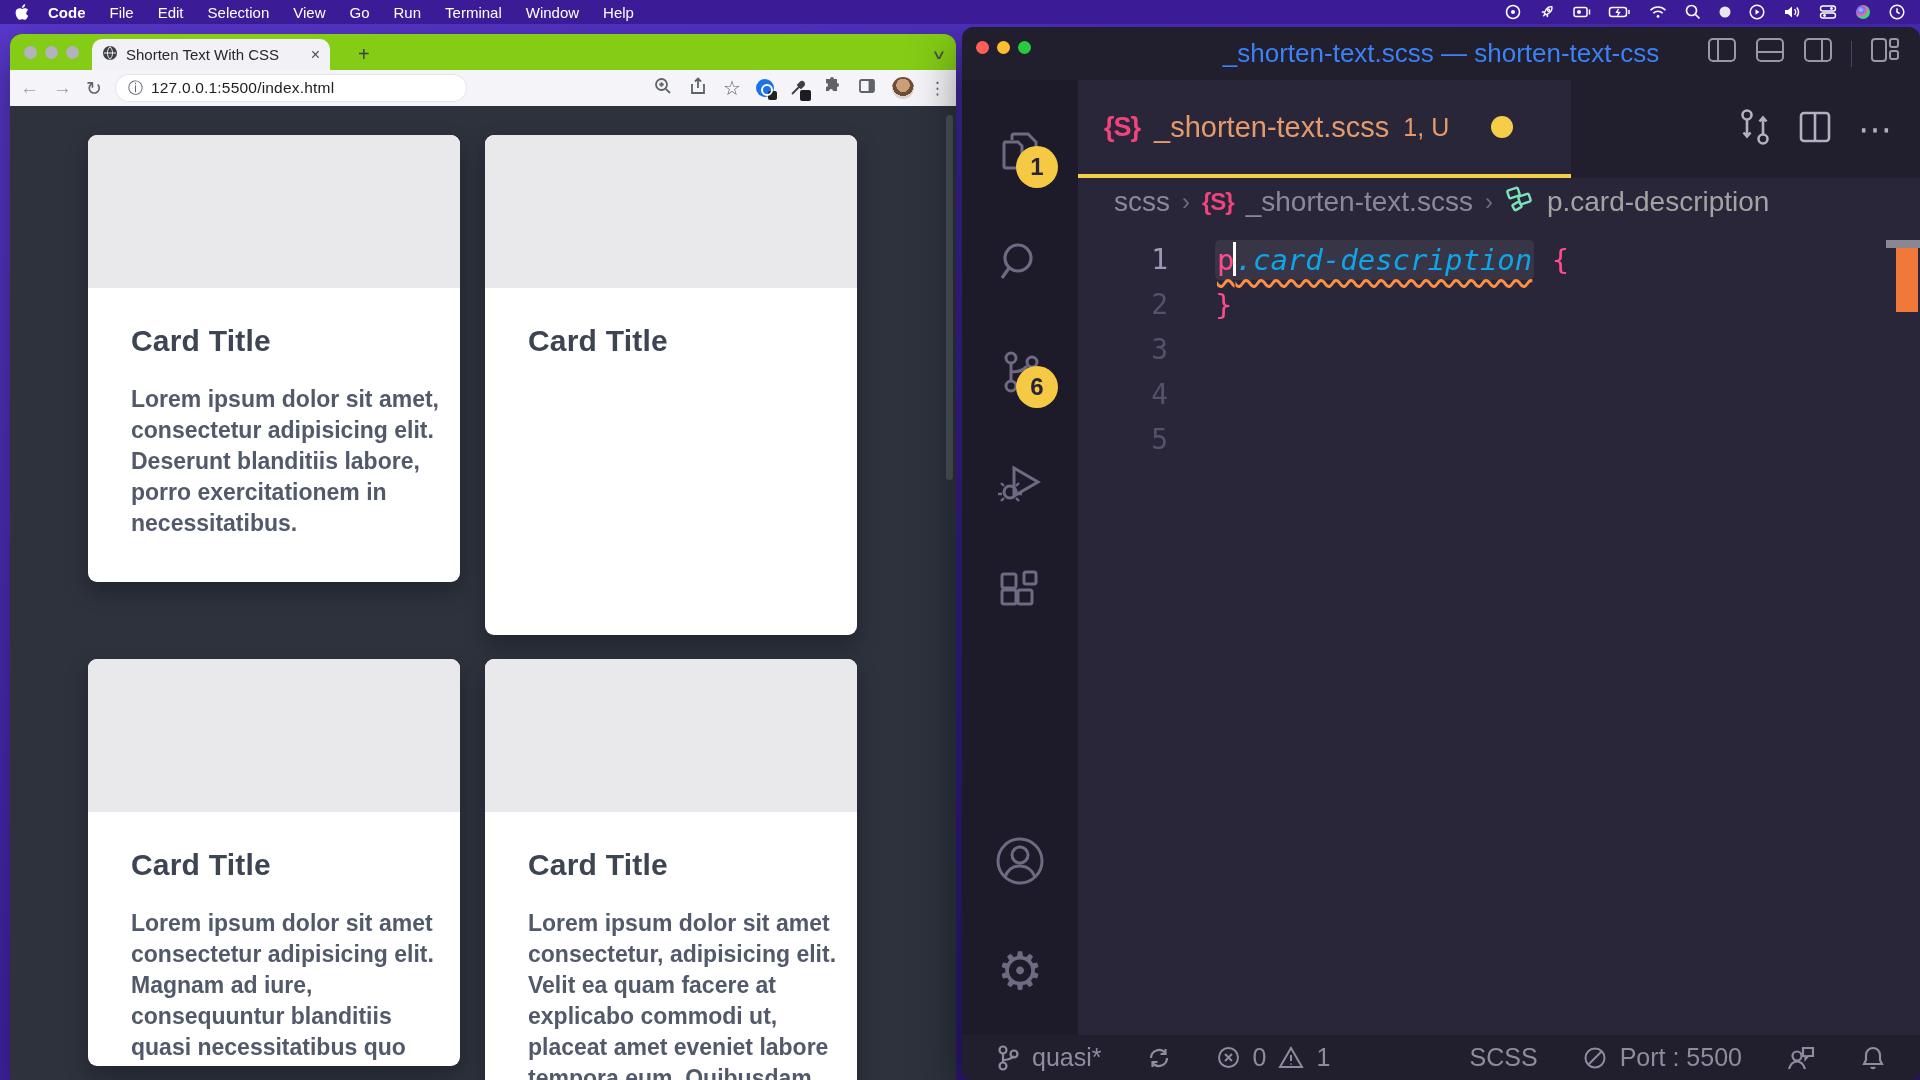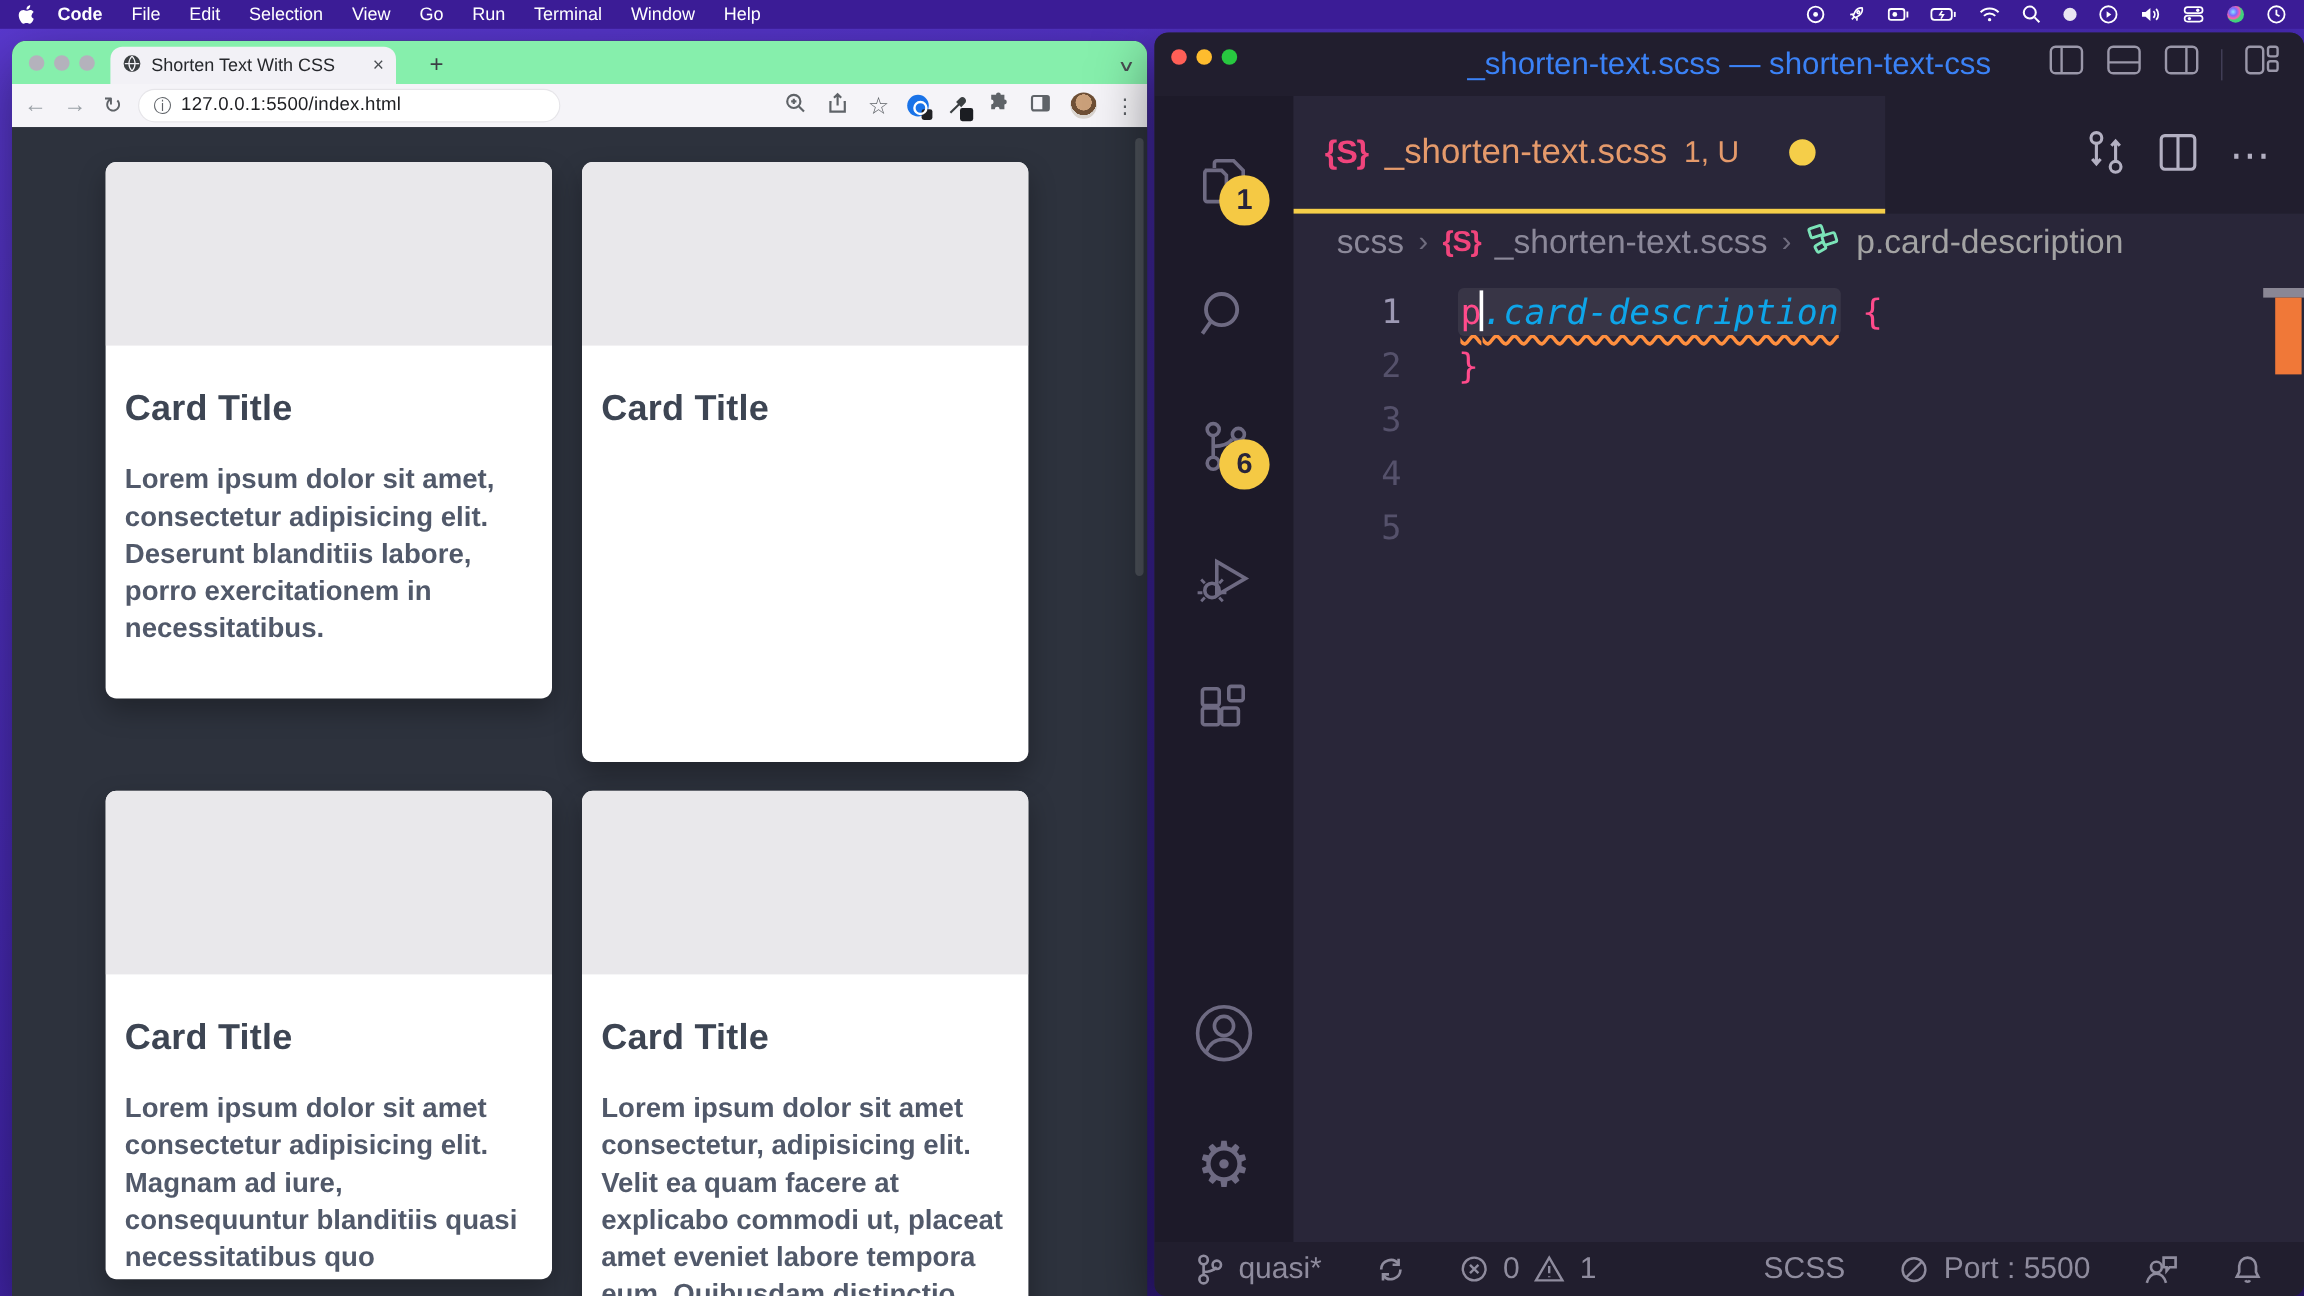--- a/index.html
+++ b/index.html
@@ -16,21 +16,21 @@
   .menubar .appname { font-weight:bold; margin-right:24px; }
   .menubar .mitem { margin-right:24px; }
   .menubar .spacer { flex:1; }
   .statusicons { display:flex; align-items:center; gap:16px; }
   .statusicons svg { display:block; }
 
   
   .browser { position:absolute; left:10px; top:34px; width:946px; height:1046px;
              border-radius:12px 12px 0 0; overflow:hidden;
              box-shadow:0 18px 50px rgba(0,0,0,.45); background:#2d323d; }
-  .tabstrip { height:36px; background:#86efac; display:flex; align-items:flex-end; position:relative; }
+  .tabstrip { height:36px; background:#84cc16; display:flex; align-items:flex-end; position:relative; }
   .lights { position:absolute; left:14px; top:12px; display:flex; gap:8px; }
   .lights i { width:13px; height:13px; border-radius:50%; background:#b4b2bc; display:block; }
   .lights.mac i.r{background:#ff5f57}.lights.mac i.y{background:#febc2e}.lights.mac i.g{background:#28c840}
   .btab { position:absolute; left:82px; bottom:0; width:238px; height:31px;
           background:#f2f1f6; border-radius:10px 10px 0 0; display:flex; align-items:center;
           padding:0 10px; gap:8px; font-size:15px; color:#26282c; }
   .btab .ttl { flex:1; white-space:nowrap; overflow:hidden; }
   .btab .x { color:#4a4d52; font-size:16px; }
   .newtab { position:absolute; left:348px; bottom:4px; font-size:20px; color:#3c3f45; }
   .tabchev { position:absolute; right:12px; bottom:8px; font-size:13px; color:#4a4d52; transform:scaleX(1.6); }
@@ -51,21 +51,21 @@
   .dropper .sq{position:absolute;right:-4px;bottom:-4px;width:11px;height:11px;background:#1b1d22;border-radius:2px;}
   .avatar { width:22px; height:22px; border-radius:50%;
             background:radial-gradient(circle at 50% 38%,#caa07a 0 38%,#6e4f35 39% 60%,#d9d4cf 61%); }
   .menudots { font-size:17px; color:#5f6368; }
   .bcontent { position:relative; height:calc(100% - 72px); background:#2d323d; overflow:hidden; }
   .bscroll { position:absolute; right:3px; top:9px; width:7px; height:365px; border-radius:4px; background:#4b5058; }
 
   .card { position:absolute; background:#fff; border-radius:9px; overflow:hidden;
           box-shadow:0 10px 22px rgba(0,0,0,.28); }
   .card .imgph { height:153px; background:#e9e8eb; }
-  .card .cbody { padding:0 16px; }
+  .card .cbody { padding:0 16px;margin-left:27px; }
   .card h2 { margin-top:36px; font-size:30px; font-weight:800; color:#3d4553; letter-spacing:.2px; }
   .card p { margin-top:26px; font-size:23px; line-height:31px; color:#51596a; font-weight:bold; }
   .c1{left:78px;top:29px;width:372px;height:447px}
   .c2{left:475px;top:29px;width:372px;height:500px}
   .c3{left:78px;top:553px;width:372px;height:407px}
   .c4{left:475px;top:553px;width:372px;height:520px}
 
   
   .vscode { position:absolute; left:962px; top:27px; width:958px; height:1053px;
             border-radius:12px 12px 10px 10px; overflow:hidden; background:#292639;

